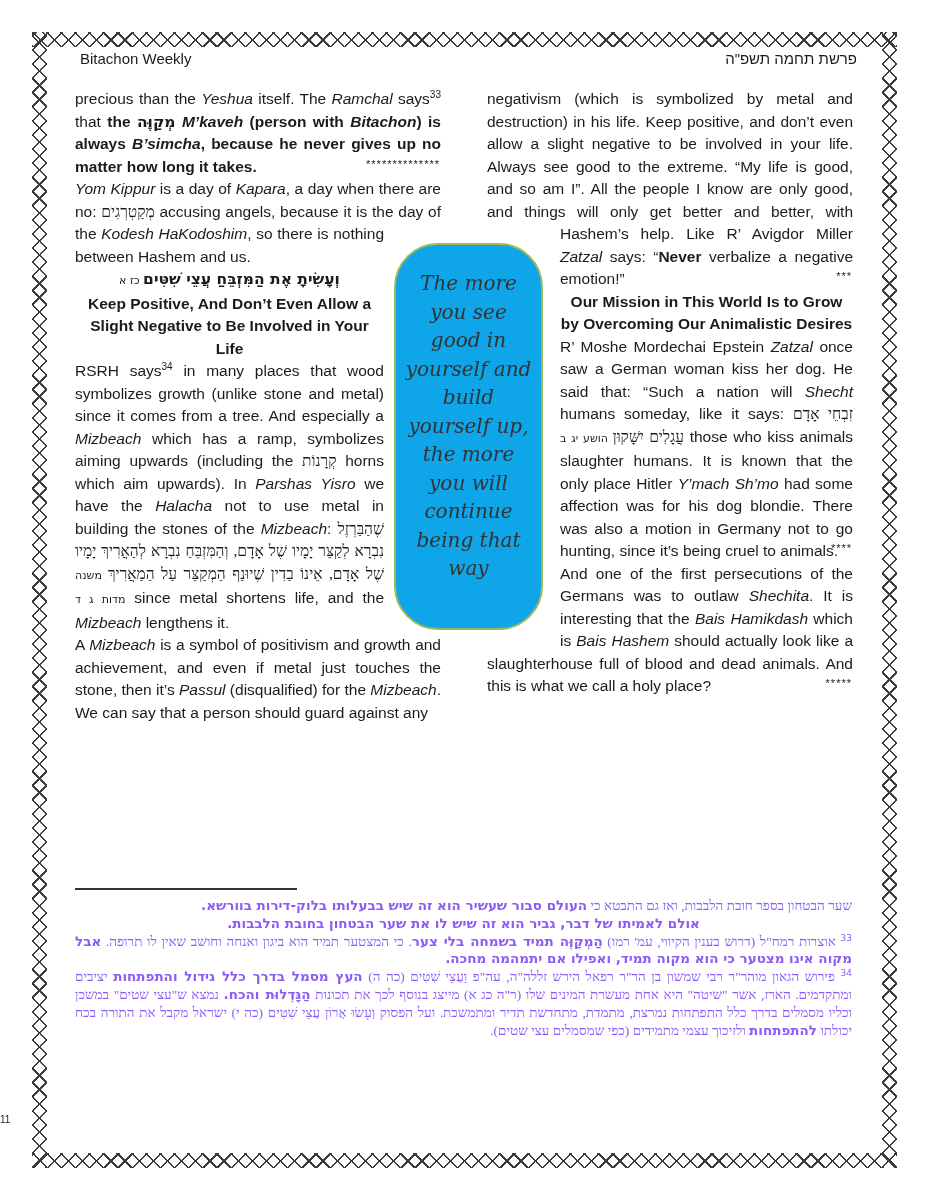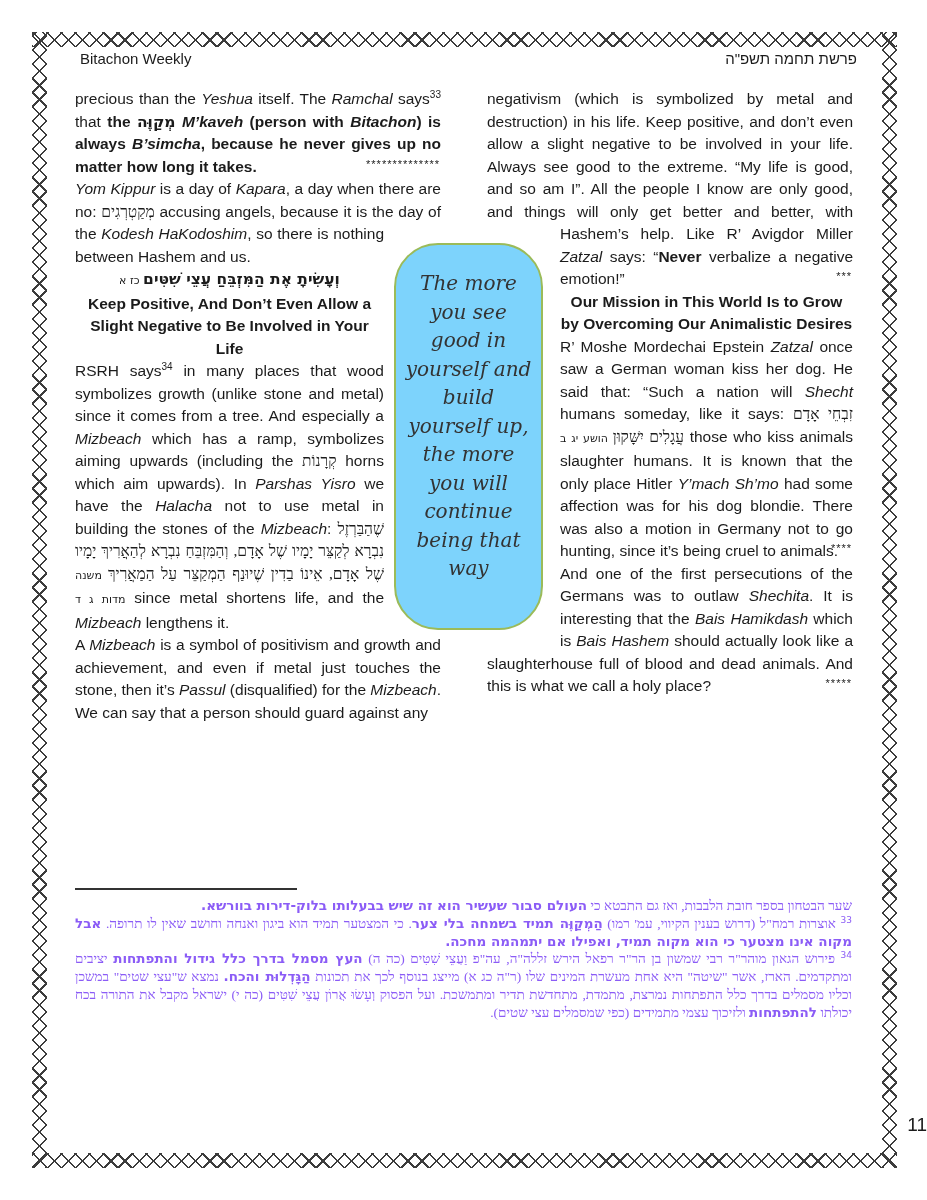--- a/index.html
+++ b/index.html
@@ -32,33 +32,33 @@
   .run-heb{font-weight:700;font-family:"DejaVu Sans","Liberation Sans",sans-serif;}
   .run-hes{font-size:11px;font-family:"DejaVu Sans","Liberation Sans",sans-serif;}
   sup.run-sup{font-size:10px;line-height:0;}
   .run-stars{position:absolute;right:1px;bottom:3px;font-size:11px;letter-spacing:1px;font-style:normal;font-weight:400;}
 
   
   .spacerL{float:right;width:57px;height:545px;shape-outside:inset(152px 0 0 0);shape-margin:0;}
   .spacerR{float:left;width:73px;height:560px;shape-outside:inset(152px 0 0 0);shape-margin:0;}
 
   .quotebox{position:absolute;left:394px;top:243px;width:149px;height:387px;box-sizing:border-box;
-    border:2px solid #9bbb59;border-radius:44px;background:#7dd3fc;}
+    border:2px solid #9bbb59;border-radius:44px;background:#0ea5e9;}
   .quotetext{padding:24px 8px 0 8px;font-family:"DejaVu Serif","Liberation Serif",serif;font-style:italic;
     font-size:20px;line-height:28.5px;text-align:center;color:#333;}
 
   .fnsep{position:absolute;left:75px;top:888px;width:222px;border-top:2px solid #333;}
   .footnotes{position:absolute;left:75px;top:897px;width:777px;direction:rtl;text-align:justify;
     font-size:13.5px;line-height:17.8px;color:#8b5cf6;font-family:"DejaVu Sans","Liberation Sans",sans-serif;}
   .fn{margin:0;}
   .fn sup.run-sup{font-size:9px;}
   .fn-center{text-align:center;}
   .fn-last{margin-top:4px;}
 
-  .pagenum{position:absolute;left:0;top:1114px;width:100%;text-align:right;font-size:19px;}
+  .pagenum{position:absolute;left:0;top:1114px;width:100%;text-align:left;font-size:10px;}
 </style>
 </head>
 <body>
 
 <div class="page">
 
   <div class="bstrip b-top"></div>
   <div class="bstrip b-bottom"></div>
   <div class="bstrip b-left"></div>
   <div class="bstrip b-right"></div>
@@ -87,19 +87,20 @@
     <p class="para"><span class="run-r">negativism (which is symbolized by metal and destruction) in his life. Keep positive, and don’t even allow a slight negative to be involved in your life. Always see good to the extreme. “My life is good, and so am I”. All the people I know are only good, and things will only get better and better, with Hashem’s help. Like R’ Avigdor Miller </span><span class="run-i">Zatzal</span><span class="run-r"> says: “</span><span class="run-b">Never</span><span class="run-r"> verbalize a negative emotion!”</span><span class="run-stars">***</span></p>
     <p class="para center"><span class="run-b">Our Mission in This World Is to Grow by Overcoming Our Animalistic Desires</span></p>
     <p class="para"><span class="run-r">R’ Moshe Mordechai Epstein </span><span class="run-i">Zatzal</span><span class="run-r"> once saw a German woman kiss her dog. He said that: “Such a nation will </span><span class="run-i">Shecht</span><span class="run-r"> humans someday, like it says: </span><span class="run-he">זִבְחֵי אָדָם עֲגָלִים יִשָּׁקוּן</span><span class="run-hes"> הושע יג ב</span><span class="run-r"> those who kiss animals slaughter humans. It is known that the only place Hitler </span><span class="run-i">Y’mach Sh’mo</span><span class="run-r"> had some affection was for his dog blondie. There was also a motion in Germany not to go hunting, since it’s being cruel to animals.</span><span class="run-stars">****</span></p>
     <p class="para"><span class="run-r">And one of the first persecutions of the Germans was to outlaw </span><span class="run-i">Shechita</span><span class="run-r">. It is interesting that the </span><span class="run-i">Bais Hamikdash</span><span class="run-r"> which is </span><span class="run-i">Bais Hashem</span><span class="run-r"> should actually look like a slaughterhouse full of blood and dead animals. And this is what we call a holy place?</span><span class="run-stars">*****</span></p>
   </div>
 
   <div class="fnsep"></div>
 
   <div class="footnotes">
     <p class="fn"><span class="run-he">שער הבטחון בספר חובת הלבבות, ואז גם התבטא כי </span><span class="run-heb">העולם סבור שעשיר הוא זה שיש בבעלותו בלוק-דירות בוורשא.</span></p>
+    <p class="fn fn-center"><span class="run-heb">אולם לאמיתו של דבר, גביר הוא זה שיש לו את שער הבטחון בחובת הלבבות.</span></p>
     <p class="fn"><sup class="run-sup">33</sup><span class="run-he"> אוצרות רמח"ל (דרוש בענין הקיווי, עמ' רמו) </span><span class="run-heb">הַמְקַוֶּה תמיד בשמחה בלי צער</span><span class="run-he">. כי המצטער תמיד הוא ביגון ואנחה וחושב שאין לו תרופה. </span><span class="run-heb">אבל מקוה אינו מצטער כי הוא מקוה תמיד, ואפילו אם יתמהמה מחכה.</span></p>
     <p class="fn"><sup class="run-sup">34</sup><span class="run-he"> פירוש הגאון מוהר"ר רבי שמשון בן הר"ר רפאל הירש זללה"ה, עה"פ וַעֲצֵי שִׁטִּים (כה ה) </span><span class="run-heb">העץ מסמל בדרך כלל גידול והתפתחות</span><span class="run-he"> יציבים ומתקדמים. הארז, אשר "שיטה" היא אחת מעשרת המינים שלו (ר"ה כג א) מייצג בנוסף לכך את תכונות </span><span class="run-heb">הַגָּדְלוּת והכח.</span><span class="run-he"> נמצא ש"עצי שטים" במשכן וכליו מסמלים בדרך כלל התפתחות נמרצת, מתמדת, מתחדשת תדיר ומתמשכת. ועל הפסוק וְעָשׂוּ אֲרוֹן עֲצֵי שִׁטִּים (כה י) ישראל מקבל את התורה בכח יכולתו </span><span class="run-heb">להתפתחות</span><span class="run-he"> ולזיכוך עצמי מתמידים (כפי שמסמלים עצי שטים).</span></p>
   </div>
 
   <div class="pagenum">11</div>
 
 </div>
 
 </body></html>

